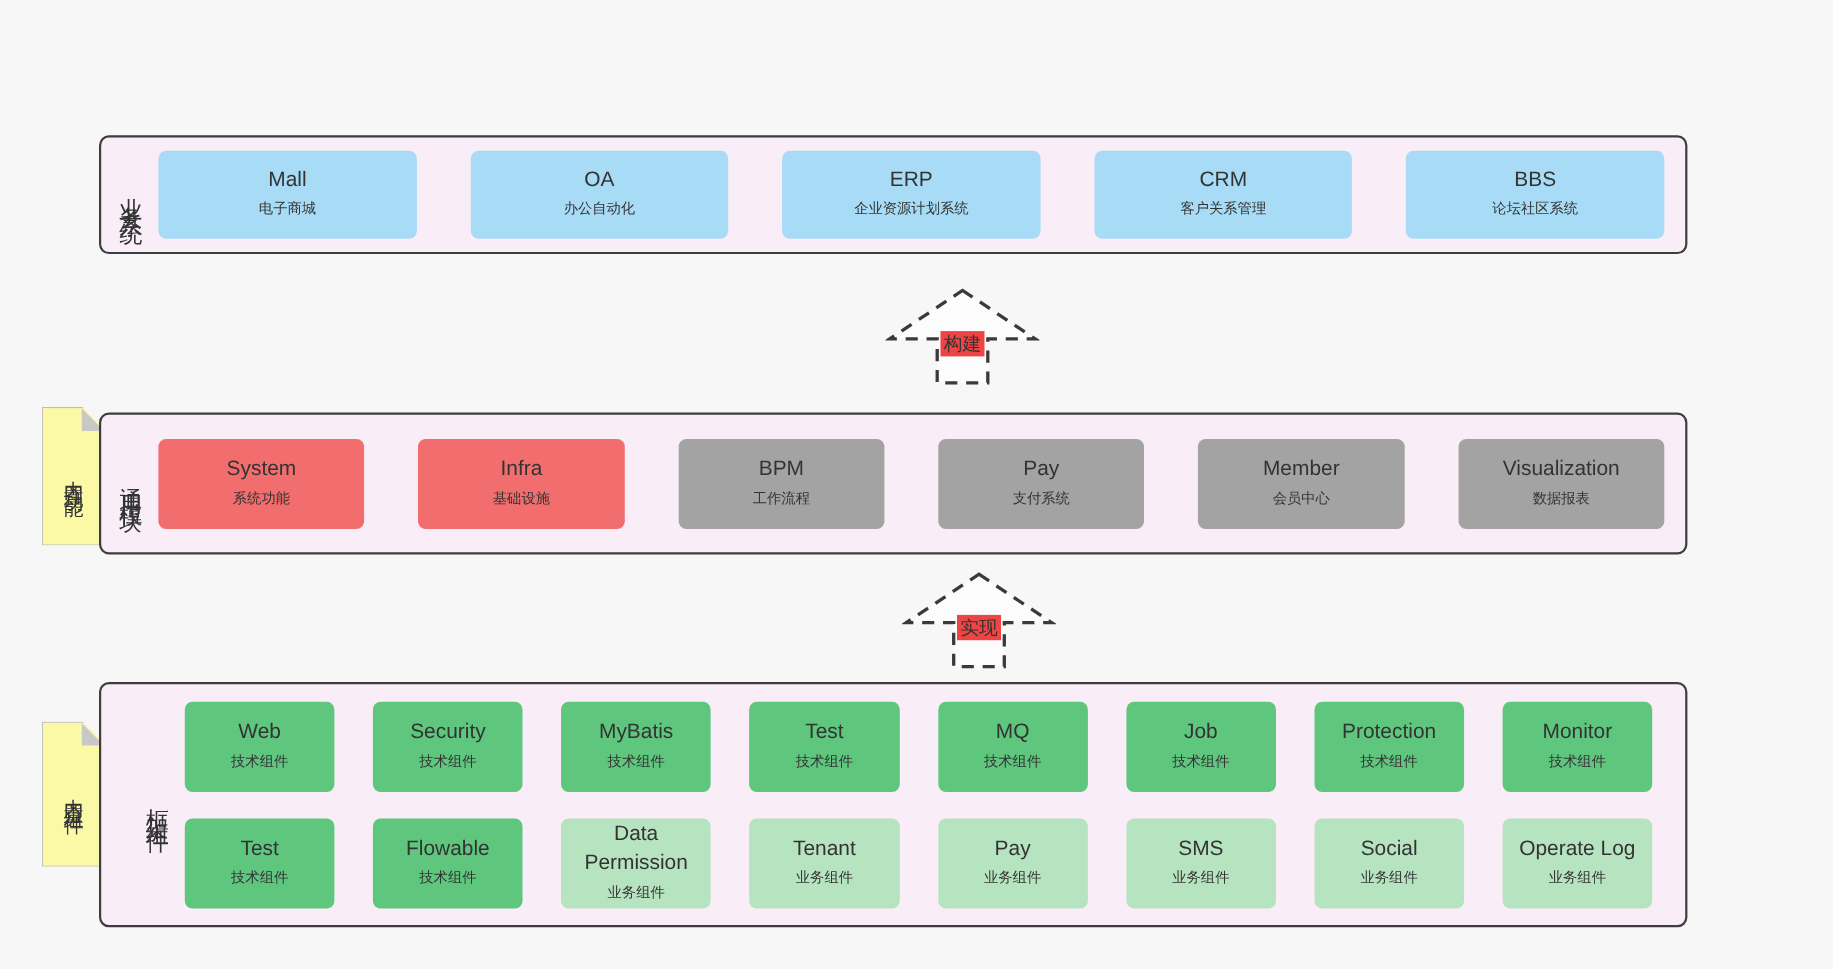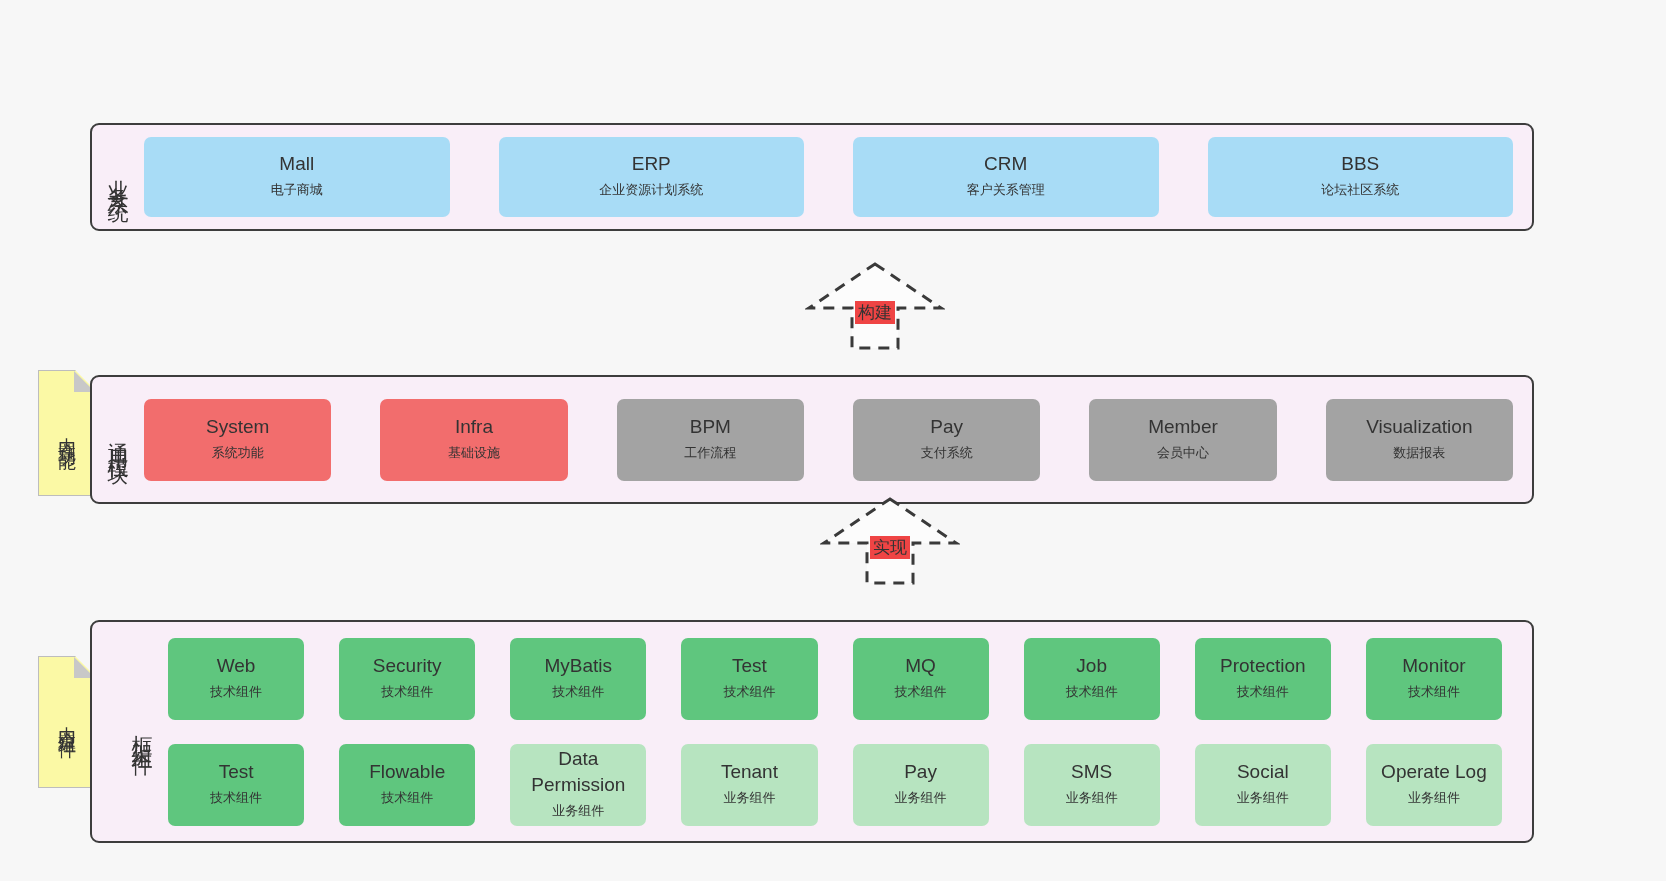--- a/index.html
+++ b/index.html
@@ -61,20 +61,24 @@
 <div class="canvas">
 
   <div class="container" style="top:123px;height:108px;">
     <div class="vlabel">业务系统</div>
     <div class="row">
       <div class="box blue">
         <div class="en">Mall</div>
         <div class="zh">电子商城</div>
       </div>
       <div class="box blue">
+        <div class="en">OA</div>
+        <div class="zh">办公自动化</div>
+      </div>
+      <div class="box blue">
         <div class="en">ERP</div>
         <div class="zh">企业资源计划系统</div>
       </div>
       <div class="box blue">
         <div class="en">CRM</div>
         <div class="zh">客户关系管理</div>
       </div>
       <div class="box blue">
         <div class="en">BBS</div>
         <div class="zh">论坛社区系统</div>
@@ -117,21 +121,21 @@
         <div class="en">Member</div>
         <div class="zh">会员中心</div>
       </div>
       <div class="box pink">
         <div class="en">Visualization</div>
         <div class="zh">数据报表</div>
       </div>
     </div>
   </div>
 
-  <div class="arrow" style="left:820px;top:496px;">
+  <div class="arrow" style="left:820px;top:519px;">
     <svg width="140" height="90" viewBox="0 0 140 90">
       <polygon points="70,3 136,47 93,47 93,87 47,87 47,47 4,47" fill="#fcfcfc" stroke="#3a3a3a" stroke-width="3" stroke-dasharray="11 8"></polygon>
     </svg>
     <span class="arrow-label">实现</span>
   </div>
 
   <div class="sticky" style="top:656px;height:132px;">
     <span class="txt">内置组件</span>
     <span class="fold"></span>
   </div>

